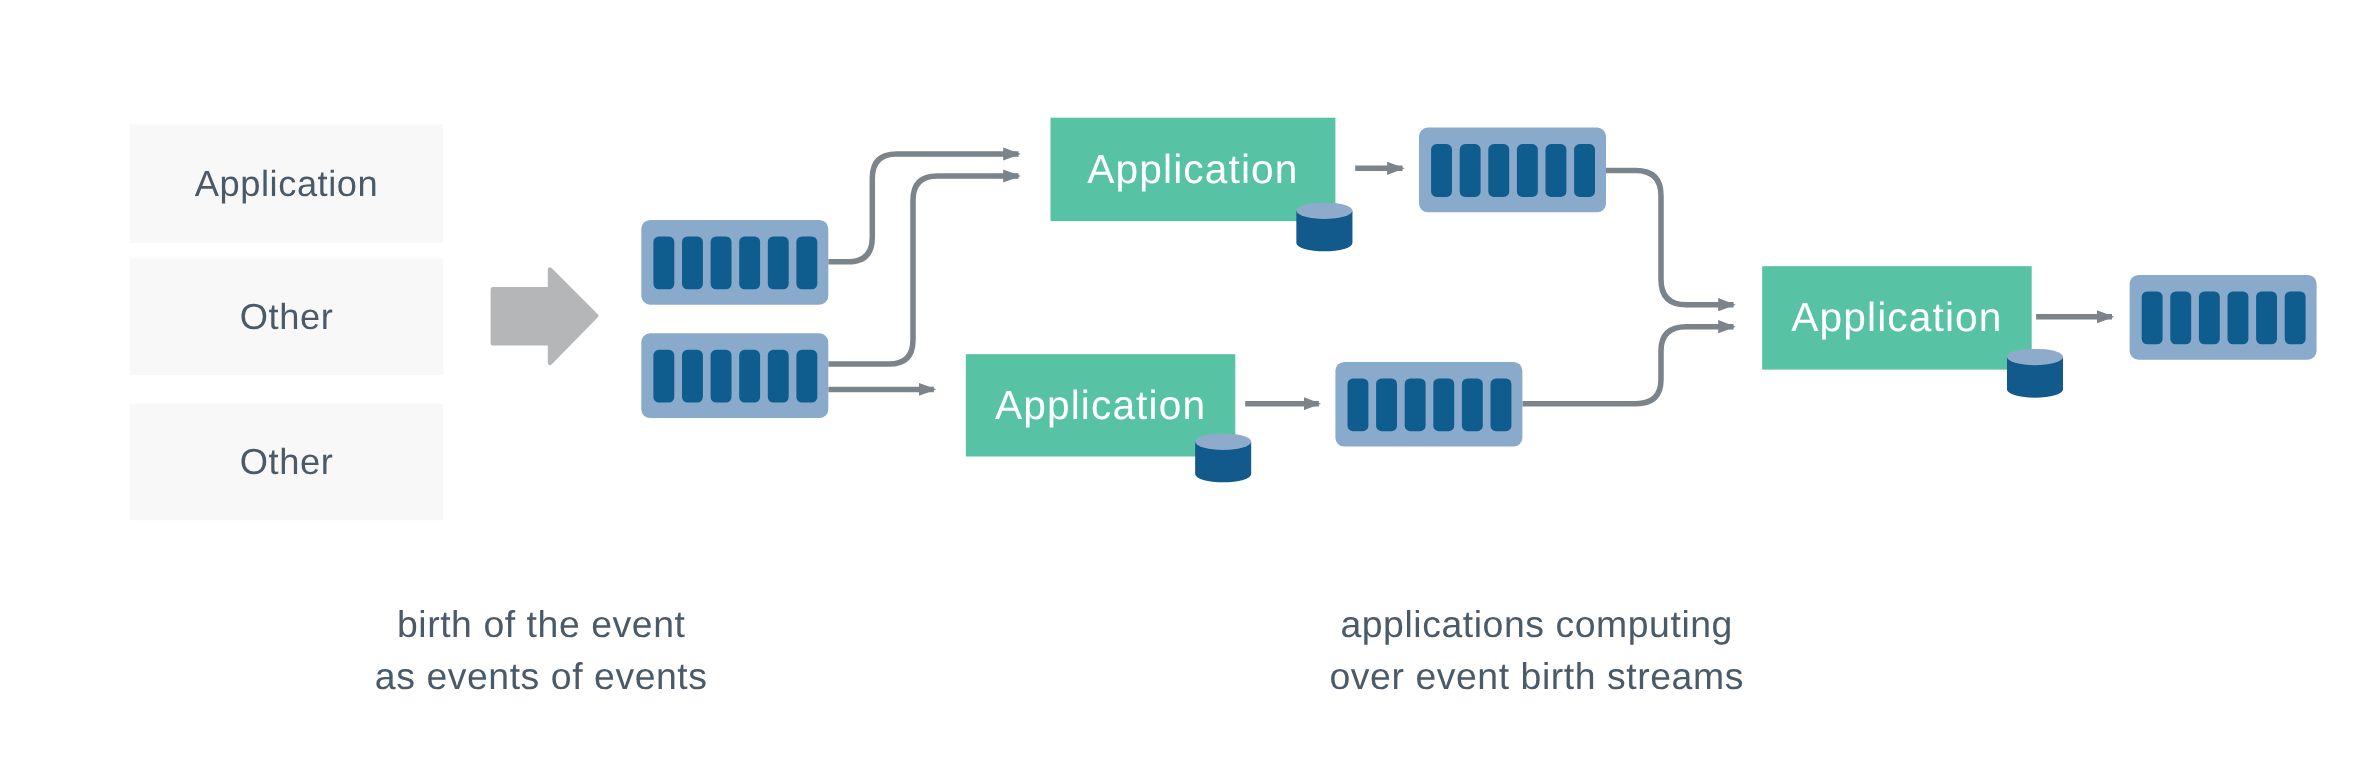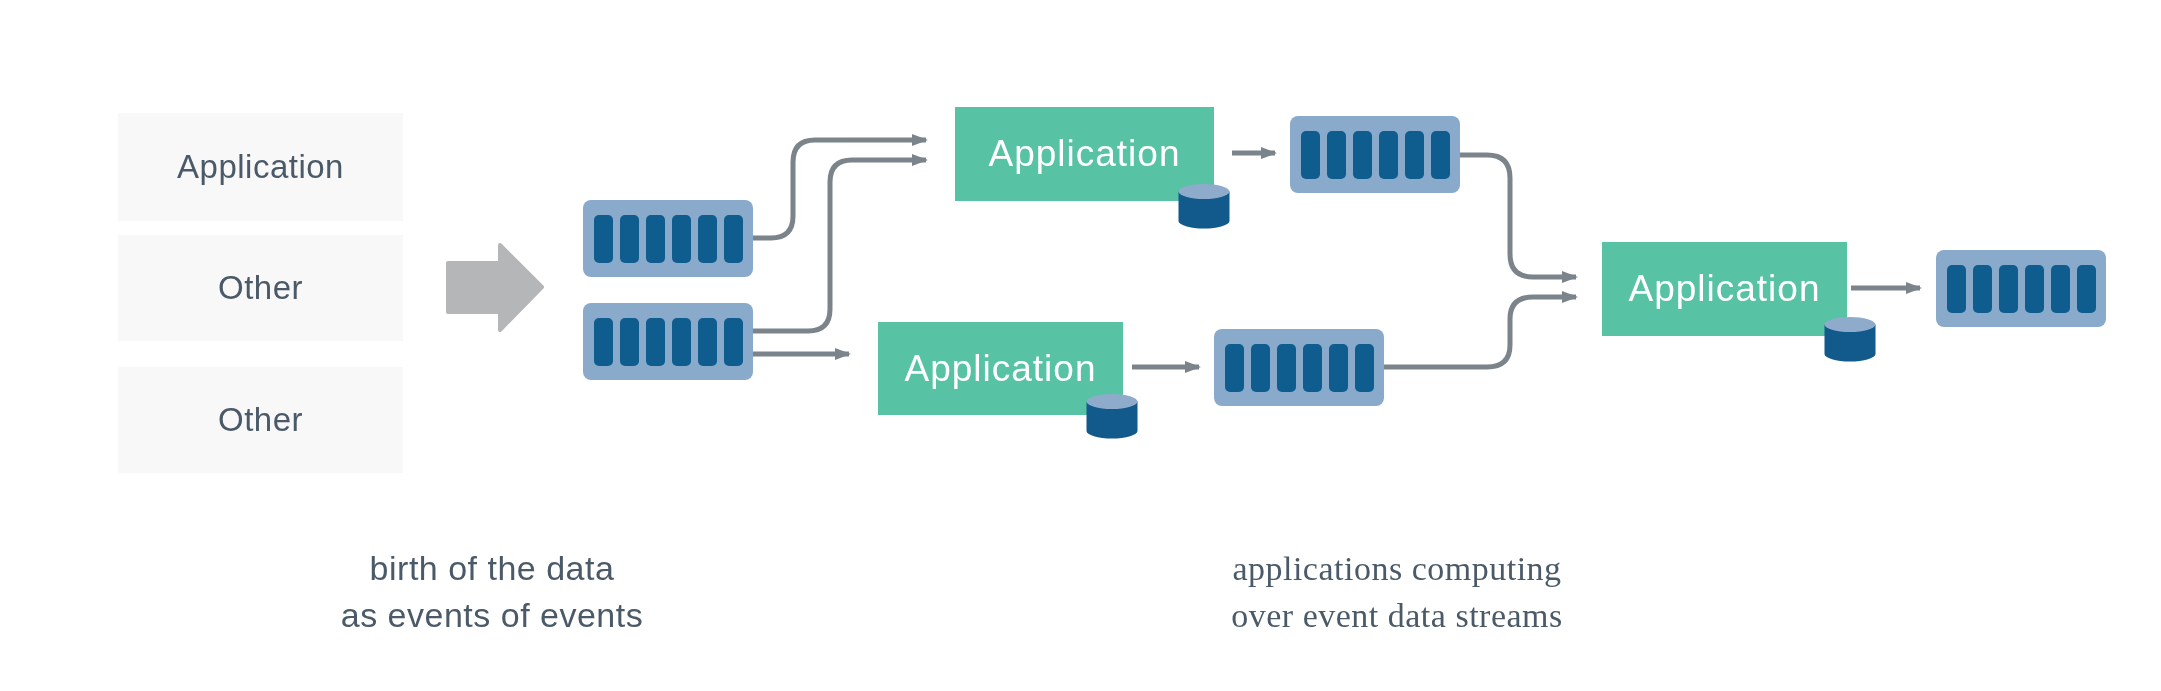--- a/index.html
+++ b/index.html
@@ -100,21 +100,21 @@
     position: absolute;
     top: 545px;
     width: 540px;
     text-align: center;
     font-size: 34px;
     line-height: 47px;
     color: var(--label-text, #4b5a68);
     letter-spacing: 0.5px;
   }
   .cap-1 { left: 197px; }
-  .cap-2 { left: 1102px; font-family: Liberation Serif, serif; }
+  .cap-2 { left: 1102px; }
 </style>
 </head>
 <body>
 
 <div class="canvas">
 
   <div class="source-box src-1">
     <span>Application</span>
   </div>
   <div class="source-box src-2">
@@ -198,21 +198,21 @@
   </div>
   <div class="app-box app-3">
     <span>Application</span>
     <svg class="cylinder cyl-3" viewBox="0 0 52 45">
       <path class="cyl-body" d="M0.5 7.5 V 37 A 25.5 7.5 0 0 0 51.5 37 V 7.5 Z"></path>
       <ellipse class="cyl-top" cx="26" cy="7.5" rx="25.5" ry="7.5"></ellipse>
     </svg>
   </div>
 
   <div class="caption cap-1">
-    <div>birth of the data</div>
+    <div>birth of the event</div>
     <div>as events of events</div>
   </div>
   <div class="caption cap-2">
     <div>applications computing</div>
-    <div>over event data streams</div>
+    <div>over event birth streams</div>
   </div>
 
 </div>
 
 </body></html>

